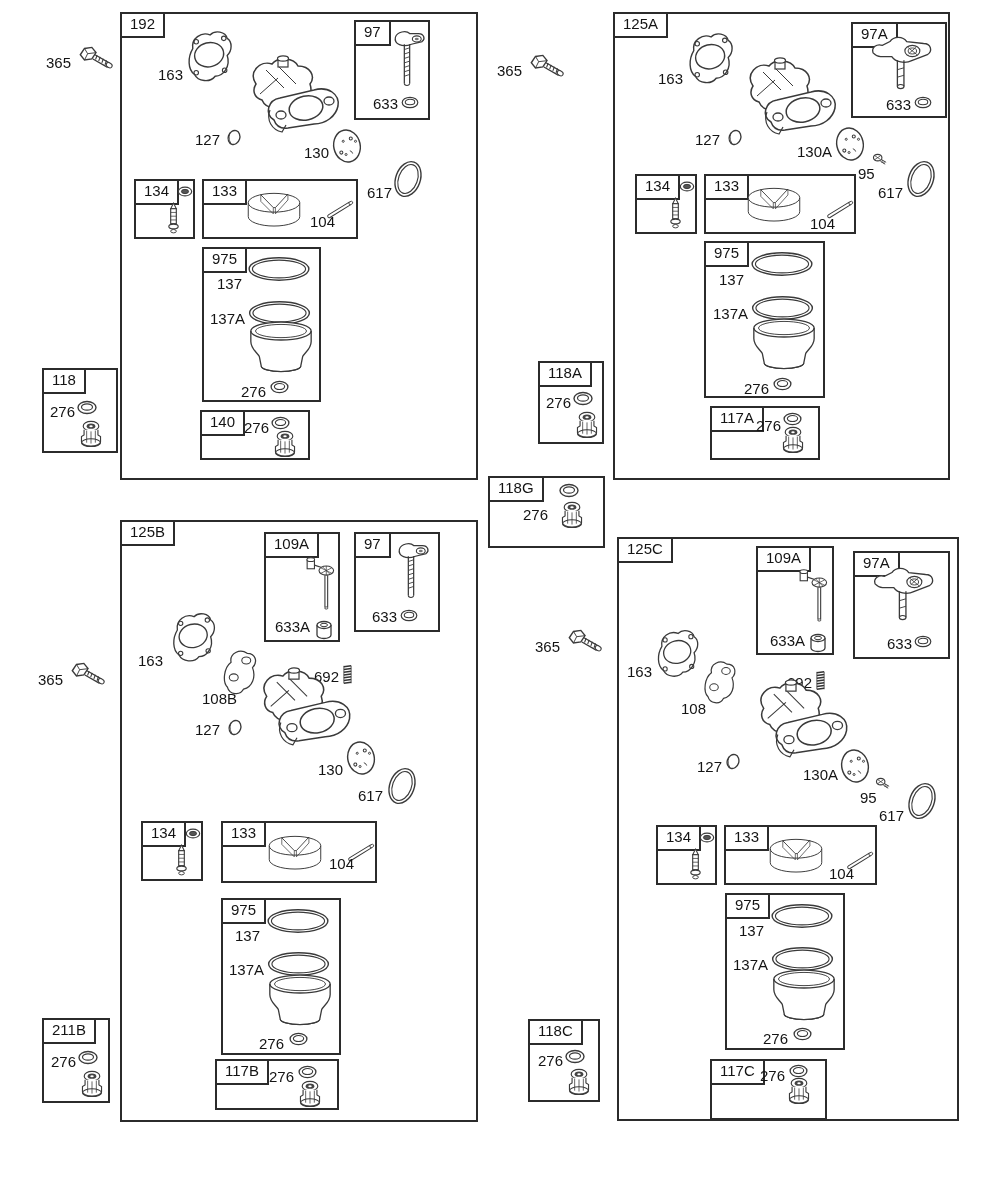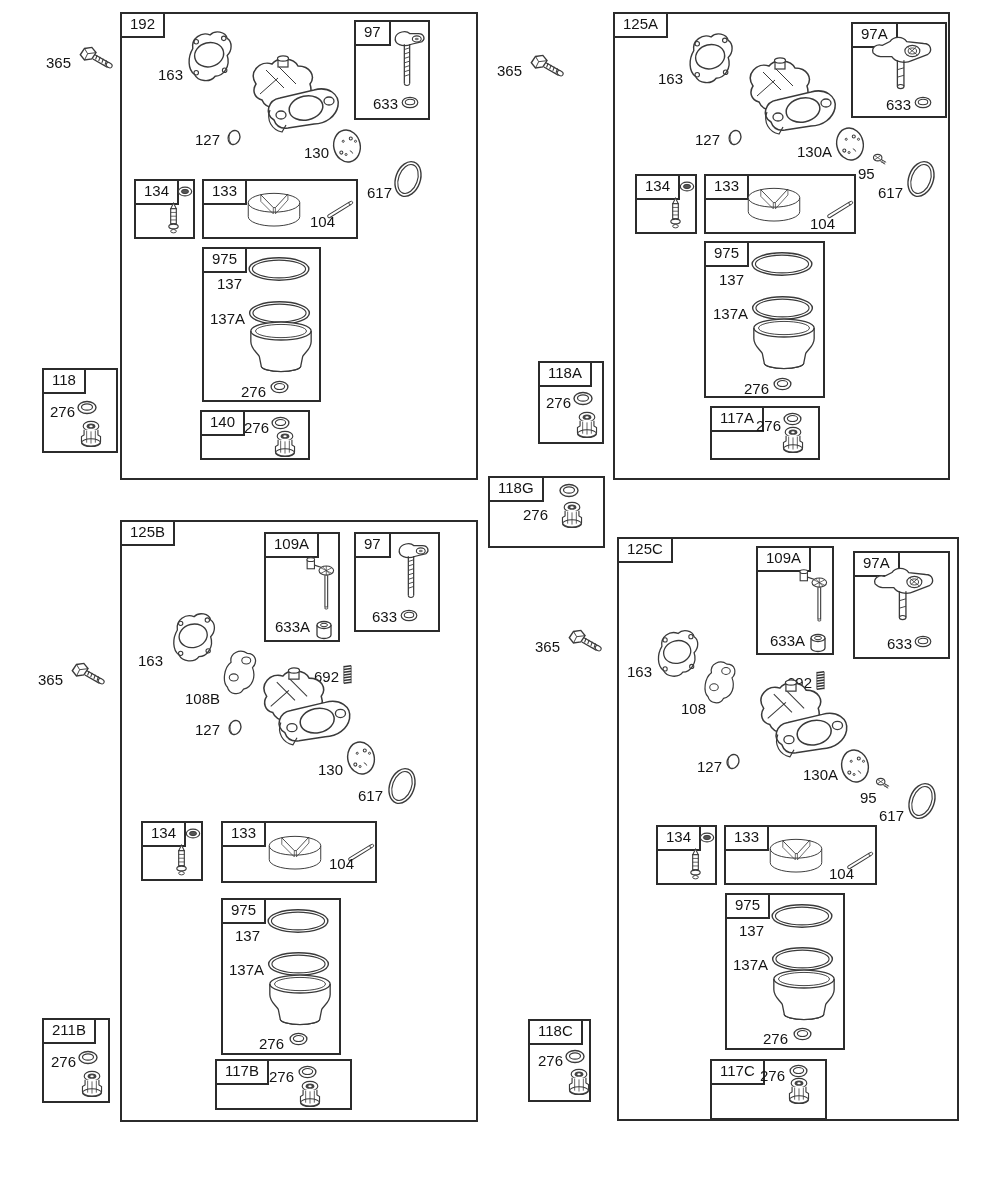--- a/index.html
+++ b/index.html
@@ -409,21 +409,21 @@
         </svg>
     </div>
 
     <svg class="part" style="left:46px;top:88px" width="52" height="60" viewBox="0 0 60 72">
         <use href="#s-gasket"></use>
       </svg>
     <span class="lbl" style="left:16px;top:130px">163</span>
     <svg class="part" style="left:98px;top:126px" width="40" height="50" viewBox="0 0 44 56">
         <use href="#s-spacer"></use>
       </svg>
-    <span class="lbl" style="left:63px;top:168px">108B</span>
+    <span class="lbl" style="left:80px;top:168px">108B</span>
     <span class="lbl" style="left:192px;top:146px">692</span>
     <svg class="part" style="left:220px;top:142px" width="11" height="22" viewBox="0 0 12 24">
         <use href="#s-spring"></use>
       </svg>
     <svg class="part" style="left:114px;top:144px" width="122" height="96" viewBox="0 0 120 95">
         <use href="#s-carb"></use>
       </svg>
     <span class="lbl" style="left:73px;top:199px">127</span>
     <svg class="part" style="left:105px;top:196px" width="16" height="19" viewBox="0 0 18 20">
         <use href="#s-seal"></use>
@@ -470,21 +470,21 @@
         </svg>
       <svg class="part" style="left:44px;top:72px" width="66" height="58" viewBox="0 0 70 58">
           <use href="#s-bowl"></use>
         </svg>
       <span class="lbl" style="left:36px;top:135px">276</span>
       <svg class="part" style="left:65px;top:132px" width="21" height="14" viewBox="0 0 22 15">
           <use href="#s-ring"></use>
         </svg>
     </div>
 
-    <div class="box" style="left:93px;top:537px;width:137px;height:51px">
+    <div class="box" style="left:93px;top:537px;width:124px;height:51px">
       <div class="tab">117B</div>
       <span class="lbl" style="left:52px;top:7px">276</span>
       <svg class="part" style="left:80px;top:4px" width="21" height="14" viewBox="0 0 22 15">
           <use href="#s-ring"></use>
         </svg>
       <svg class="part" style="left:80px;top:17px" width="26" height="32" viewBox="0 0 30 34">
           <use href="#s-nut"></use>
         </svg>
     </div>
   </div>
@@ -602,21 +602,21 @@
       <span class="lbl" style="left:48px;top:6px">276</span>
       <svg class="part" style="left:76px;top:3px" width="21" height="14" viewBox="0 0 22 15">
           <use href="#s-ring"></use>
         </svg>
       <svg class="part" style="left:74px;top:14px" width="26" height="32" viewBox="0 0 30 34">
           <use href="#s-nut"></use>
         </svg>
     </div>
   </div>
 
-  <div class="box" style="left:528px;top:1019px;width:63px;height:83px">
+  <div class="box" style="left:528px;top:1019px;width:72px;height:83px">
     <div class="tab">118C</div>
     <span class="lbl" style="left:8px;top:31px">276</span>
     <svg class="part" style="left:34px;top:28px" width="22" height="15" viewBox="0 0 22 15">
         <use href="#s-ring"></use>
       </svg>
     <svg class="part" style="left:36px;top:45px" width="26" height="32" viewBox="0 0 30 34">
         <use href="#s-nut"></use>
       </svg>
   </div>
 

